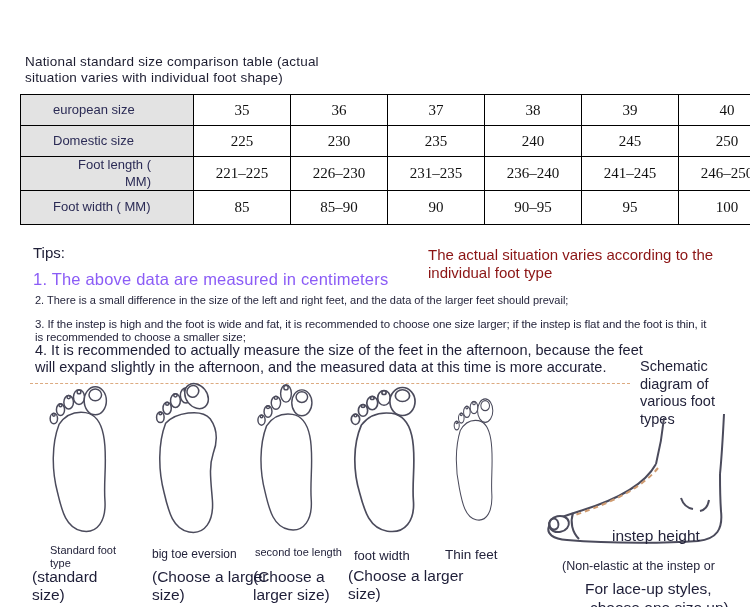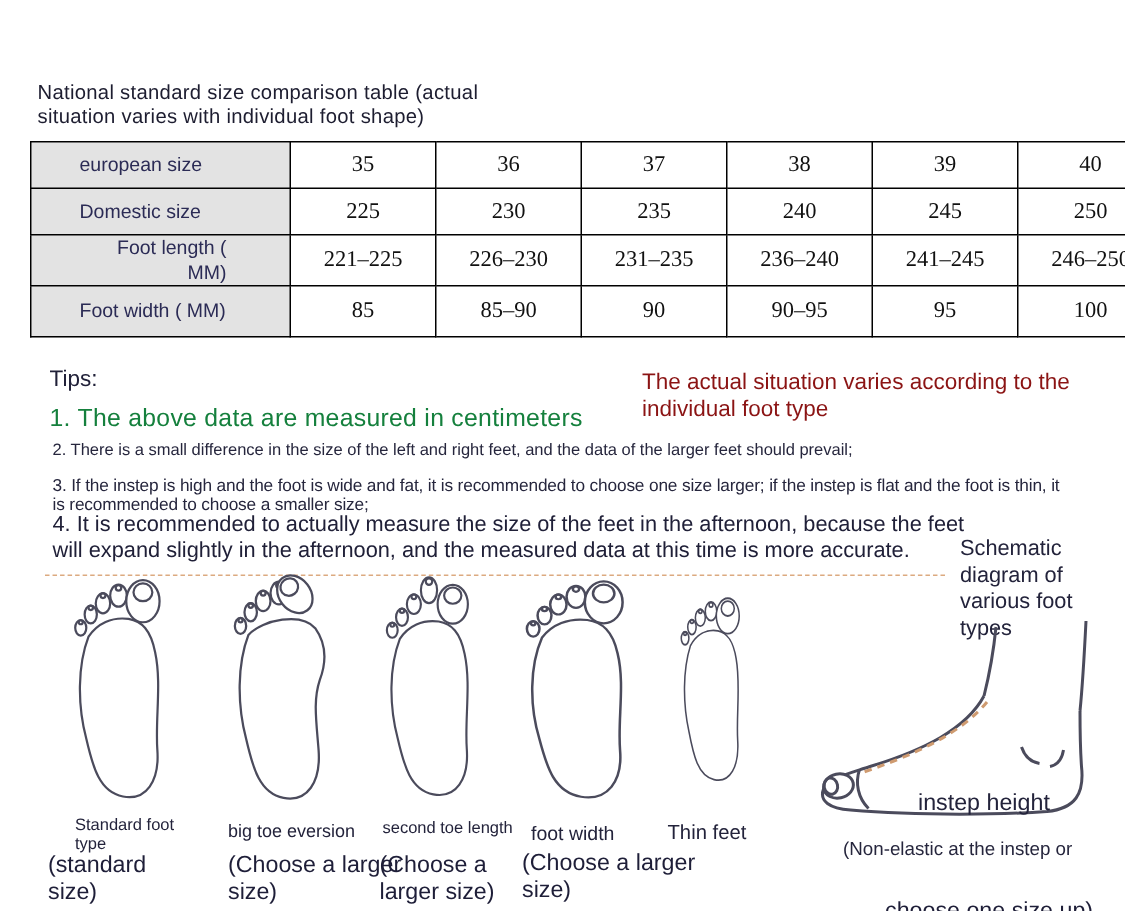--- a/index.html
+++ b/index.html
@@ -16,21 +16,21 @@
   .size-table{left:20px;top:50px;border-collapse:collapse;table-layout:fixed;width:716px;}
   .size-table td{border:1.5px solid #000;height:30px;vertical-align:middle;padding:0;}
   .size-table td.lbl{background:#e3e3e3;width:140px;padding-left:32px;font-size:13px;color:#2b2b55;}
   .size-table td.lbl span{display:inline-block;max-width:98px;line-height:1.25;text-align:right;}
   .size-table td.val{width:96px;text-align:center;font-family:"Liberation Serif",serif;font-size:15px;color:#111;}
   .size-table tr:nth-child(3) td,.size-table tr:nth-child(4) td{height:33px;}
 
   
   .tips-heading{left:33px;top:200px;font-size:15px;color:#202038;}
   .red-note{left:428px;top:202px;width:312px;font-size:15px;line-height:1.18;color:#8b1414;}
-  .tip-1{left:33px;top:226px;font-size:16.5px;letter-spacing:.2px;color:#15803d;}
+  .tip-1{left:33px;top:226px;font-size:16.5px;letter-spacing:.2px;color:#8b5cf6;}
   .tip-2{left:35px;top:250px;width:545px;font-size:11px;line-height:1.15;color:#26263d;}
   .tip-3{left:35px;top:274px;width:672px;font-size:11.5px;line-height:1.15;letter-spacing:-.1px;color:#26263d;}
   .tip-4{left:35px;top:298px;width:612px;font-size:14.5px;line-height:1.18;color:#202038;z-index:3;}
 
   
   .toe-line{left:30px;top:339px;width:600px;border-top:1px dashed #dcaa80;height:0;}
 
   
   svg.foot{position:absolute;overflow:visible;}
   svg .ol{fill:#ffffff;stroke:#4b4b5c;stroke-width:2;}
@@ -212,15 +212,16 @@
         <ellipse class="ln" cx="11" cy="113" rx="4.5" ry="5.5"></ellipse>
     </g>
     <path class="ln" d="M30,103 C27,112 29,122 36,129"></path>
     <path class="ln" d="M138,88 C140,94 144,98 150,99"></path>
     <path class="ln" d="M166,90 C165,96 162,100 157,101"></path>
     <path class="dash" d="M115,58 C97,80 64,94 32,105"></path>
   </svg>
 
   <div class="abs instep-label">instep height</div>
   <div class="abs nonelastic">(Non-elastic at the instep or</div>
+  <div class="abs lace-1">For lace-up styles,</div>
   <div class="abs lace-2">choose one size up)</div>
 
 </div>
 
 </body></html>

